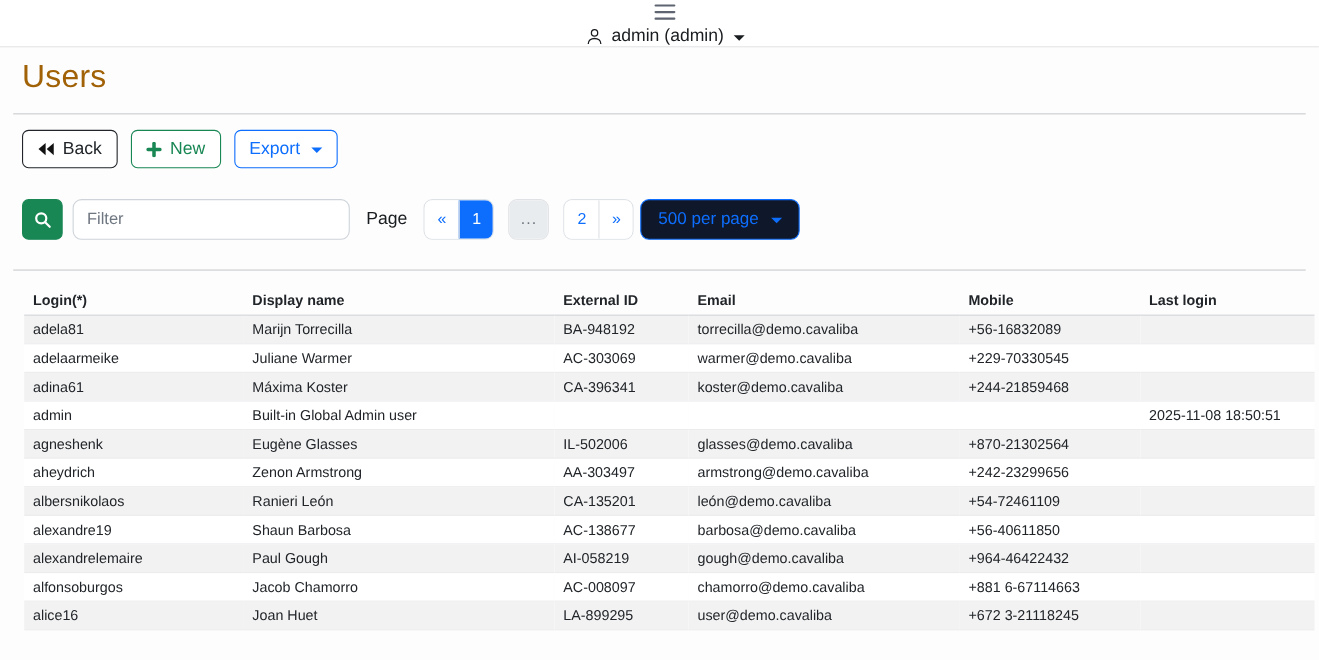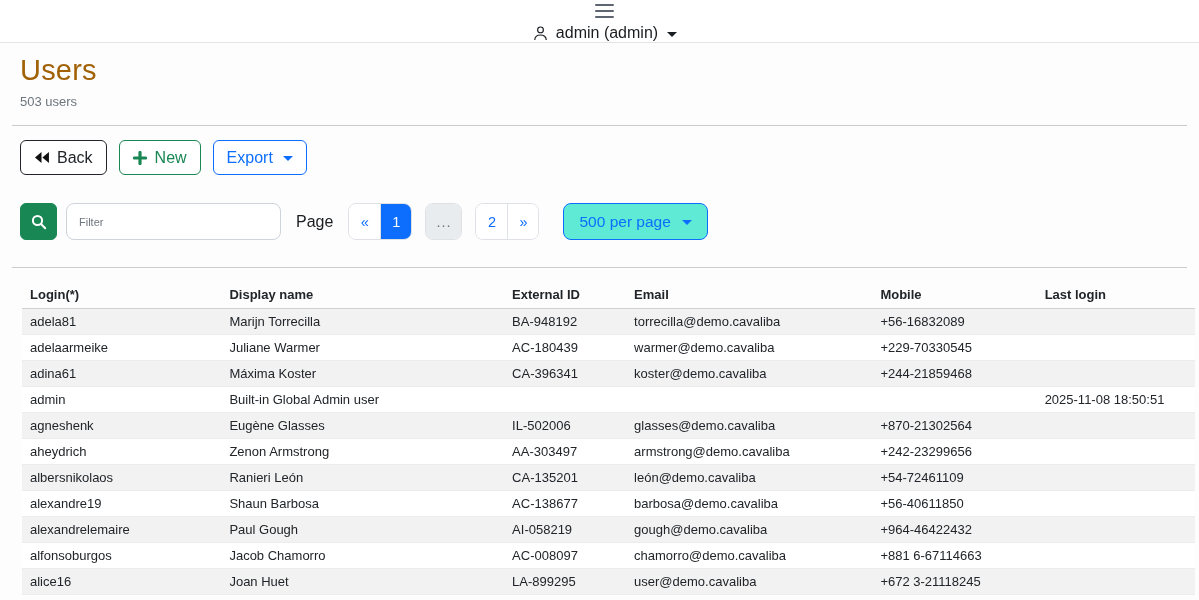--- a/index.html
+++ b/index.html
@@ -44,39 +44,39 @@
   .btn-success-outline { border-color: #198754; color: #198754; }
   .btn-primary-outline { border-color: #0d6efd; color: #0d6efd; }
 
   
   .filter-row { display: flex; align-items: center; margin: 28px 0 0 12px; }
   .search-btn {
     width: 37px; height: 37px; background: #198754; border: 1px solid #198754;
     border-radius: 6px; display: inline-flex; align-items: center; justify-content: center; cursor: pointer;
   }
   .filter-input {
-    margin-left: 9px; width: 215px; height: 37px;
+    margin-left: 9px; width: 252px; height: 37px;
     border: 1px solid #ced4da; border-radius: 8px;
-    font-family: inherit; font-size: 11px; padding: 0 12px; color: #212529; background: #fff;
+    font-family: inherit; font-size: 15px; padding: 0 12px; color: #212529; background: #fff;
   }
   .filter-input::placeholder { color: #6e7680; }
   .page-label { margin-left: 15px; font-size: 16px; color: #1a1d20; }
   .pagination { display: flex; align-items: center; gap: 13px; margin-left: 15px; }
   .page-group { display: inline-flex; border: 1px solid #dee2e6; border-radius: 8px; overflow: hidden; background: #fff; }
   .page-item {
     min-width: 31px; height: 35px; display: inline-flex; align-items: center; justify-content: center;
     font-size: 14.5px; color: #0d6efd; cursor: pointer; padding: 0 10px; background: #fff;
   }
   .page-item + .page-item { border-left: 1px solid #dee2e6; }
   .page-item.active { background: #0d6efd; color: #fff; cursor: default; }
   .page-group.disabled { border-color: #dfe1e4; }
   .page-item.disabled { background: #e9ecef; color: #6c757d; cursor: default; letter-spacing: 1px; }
   .per-page-btn {
-    margin-left: 24px; height: 37px; display: inline-flex; align-items: center; gap: 9px;
-    border: 1px solid #0d6efd; border-radius: 8px; background: #5eead4; color: #0d6efd;
+    margin-left: 6px; height: 37px; display: inline-flex; align-items: center; gap: 9px;
+    border: 1px solid #0d6efd; border-radius: 8px; background: #0f172a; color: #0d6efd;
     font-family: inherit; font-size: 15.5px; padding: 0 15px; cursor: pointer;
   }
 
   
   table.users {
     width: calc(100% - 10px);
     margin: 13px 5px 0 14px;
     border-collapse: collapse;
     font-size: 13px;
     table-layout: fixed;
@@ -110,21 +110,20 @@
       <path d="M2.6 14.2 C2.6 10.9 5 9.4 8 9.4 C11 9.4 13.4 10.9 13.4 14.2"></path>
     </svg>
     <span>admin (admin)</span>
     <span class="caret"></span>
   </div>
 </header>
 
 <main class="content">
 
   <h1 class="page-title">Users</h1>
-  <div class="subtitle">503 users</div>
 
   <hr class="rule">
 
   <div class="toolbar">
     <button class="btn btn-dark-outline">
       <svg class="icon-svg" width="15" height="13" viewBox="0 0 16 14" fill="#111">
         <polygon points="8,1 8,13 1,7"></polygon>
         <polygon points="16,1 16,13 9,7"></polygon>
       </svg>
       <span>Back</span>
@@ -199,21 +198,21 @@
           <td>adela81</td>
           <td>Marijn Torrecilla</td>
           <td>BA-948192</td>
           <td>torrecilla@demo.cavaliba</td>
           <td>+56-16832089</td>
           <td></td>
         </tr>
         <tr>
           <td>adelaarmeike</td>
           <td>Juliane Warmer</td>
-          <td>AC-180439</td>
+          <td>AC-303069</td>
           <td>warmer@demo.cavaliba</td>
           <td>+229-70330545</td>
           <td></td>
         </tr>
         <tr>
           <td>adina61</td>
           <td>Máxima Koster</td>
           <td>CA-396341</td>
           <td>koster@demo.cavaliba</td>
           <td>+244-21859468</td>

